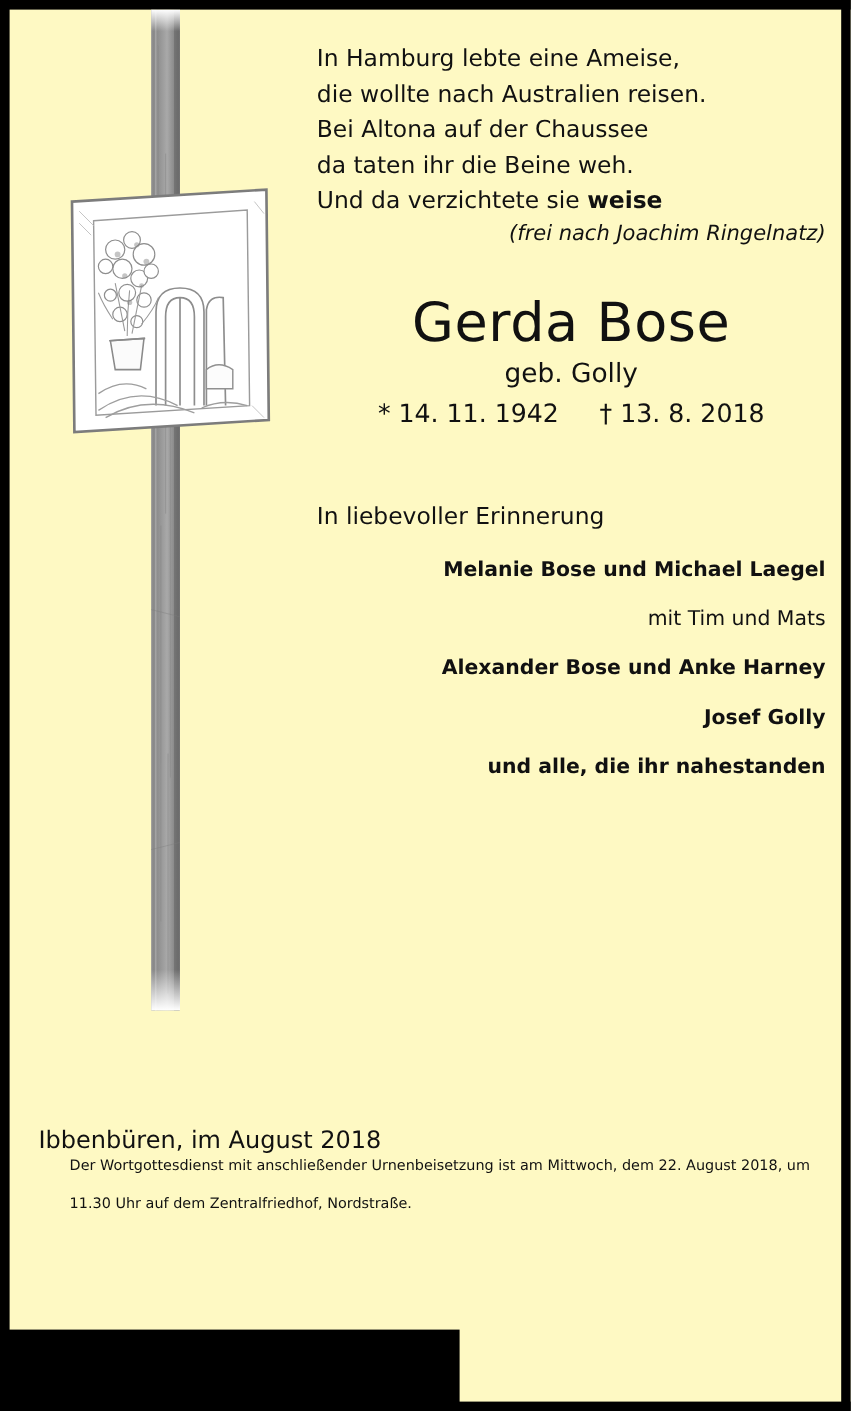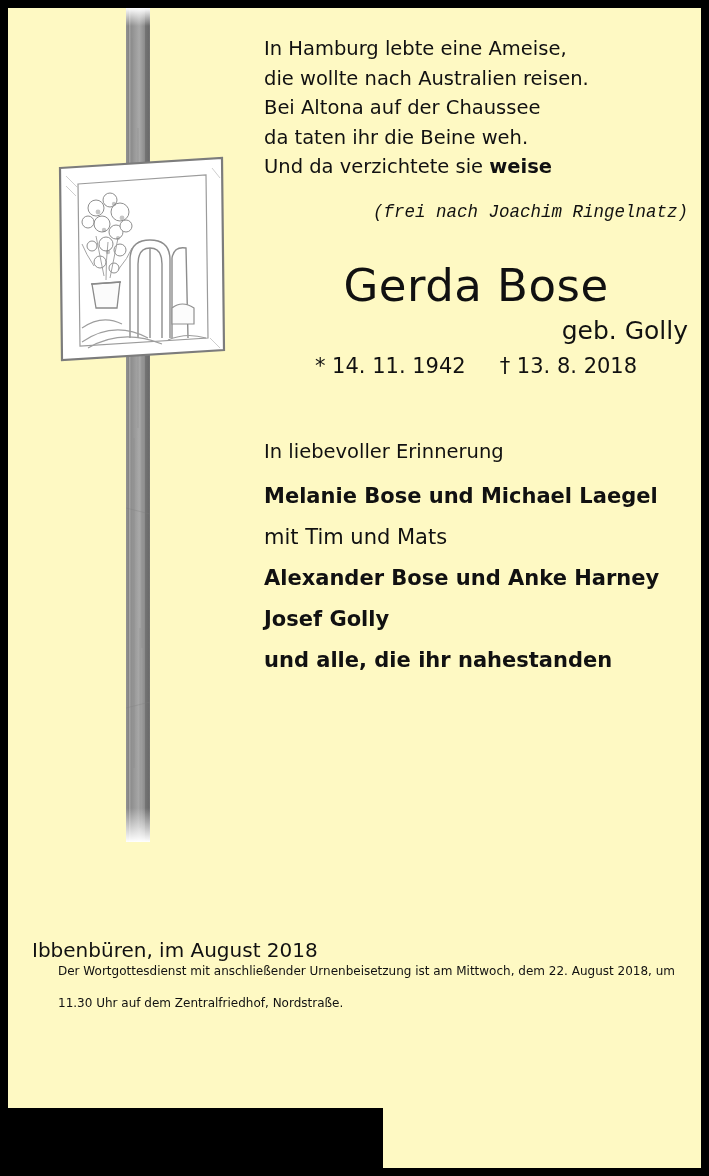--- a/index.html
+++ b/index.html
@@ -74,62 +74,62 @@
   .poem {
     font-size: 19.5px;
     line-height: 29.5px;
     color: #111;
     white-space: nowrap;
   }
   .poem .bold {
     font-weight: bold;
   }
   .attribution {
-    margin-top: 20px;
+    margin-top: 3px;
     font-size: 17.5px;
     font-style: italic;
     text-align: right;
     white-space: nowrap;
-    font-family: Liberation Mono, monospace;
   }
   .name {
     margin-top: 38px;
     text-align: center;
     font-size: 45px;
     line-height: 52px;
     letter-spacing: 0.5px;
     font-weight: 400;
   }
   .maiden {
-    text-align: right;
-    font-size: 25px;
+    text-align: center;
+    font-size: 22px;
     margin-top: 4px;
   }
   .dates {
     text-align: center;
     font-size: 21px;
     margin-top: 9px;
     white-space: nowrap;
   }
   .dates .gap {
     display: inline-block;
     width: 34px;
   }
   .memory {
     margin-top: 62px;
     font-size: 19.5px;
   }
   .family {
     margin-top: 22px;
   }
   .family .line {
-    font-size: 21px;
+    font-size: 17px;
     line-height: 22px;
     margin-bottom: 19px;
     white-space: nowrap;
+    text-align: right;
   }
   .family .line.b {
     font-weight: bold;
   }
   
   .place {
     position: absolute;
     left: 32px;
     top: 938px;
     font-size: 20px;

